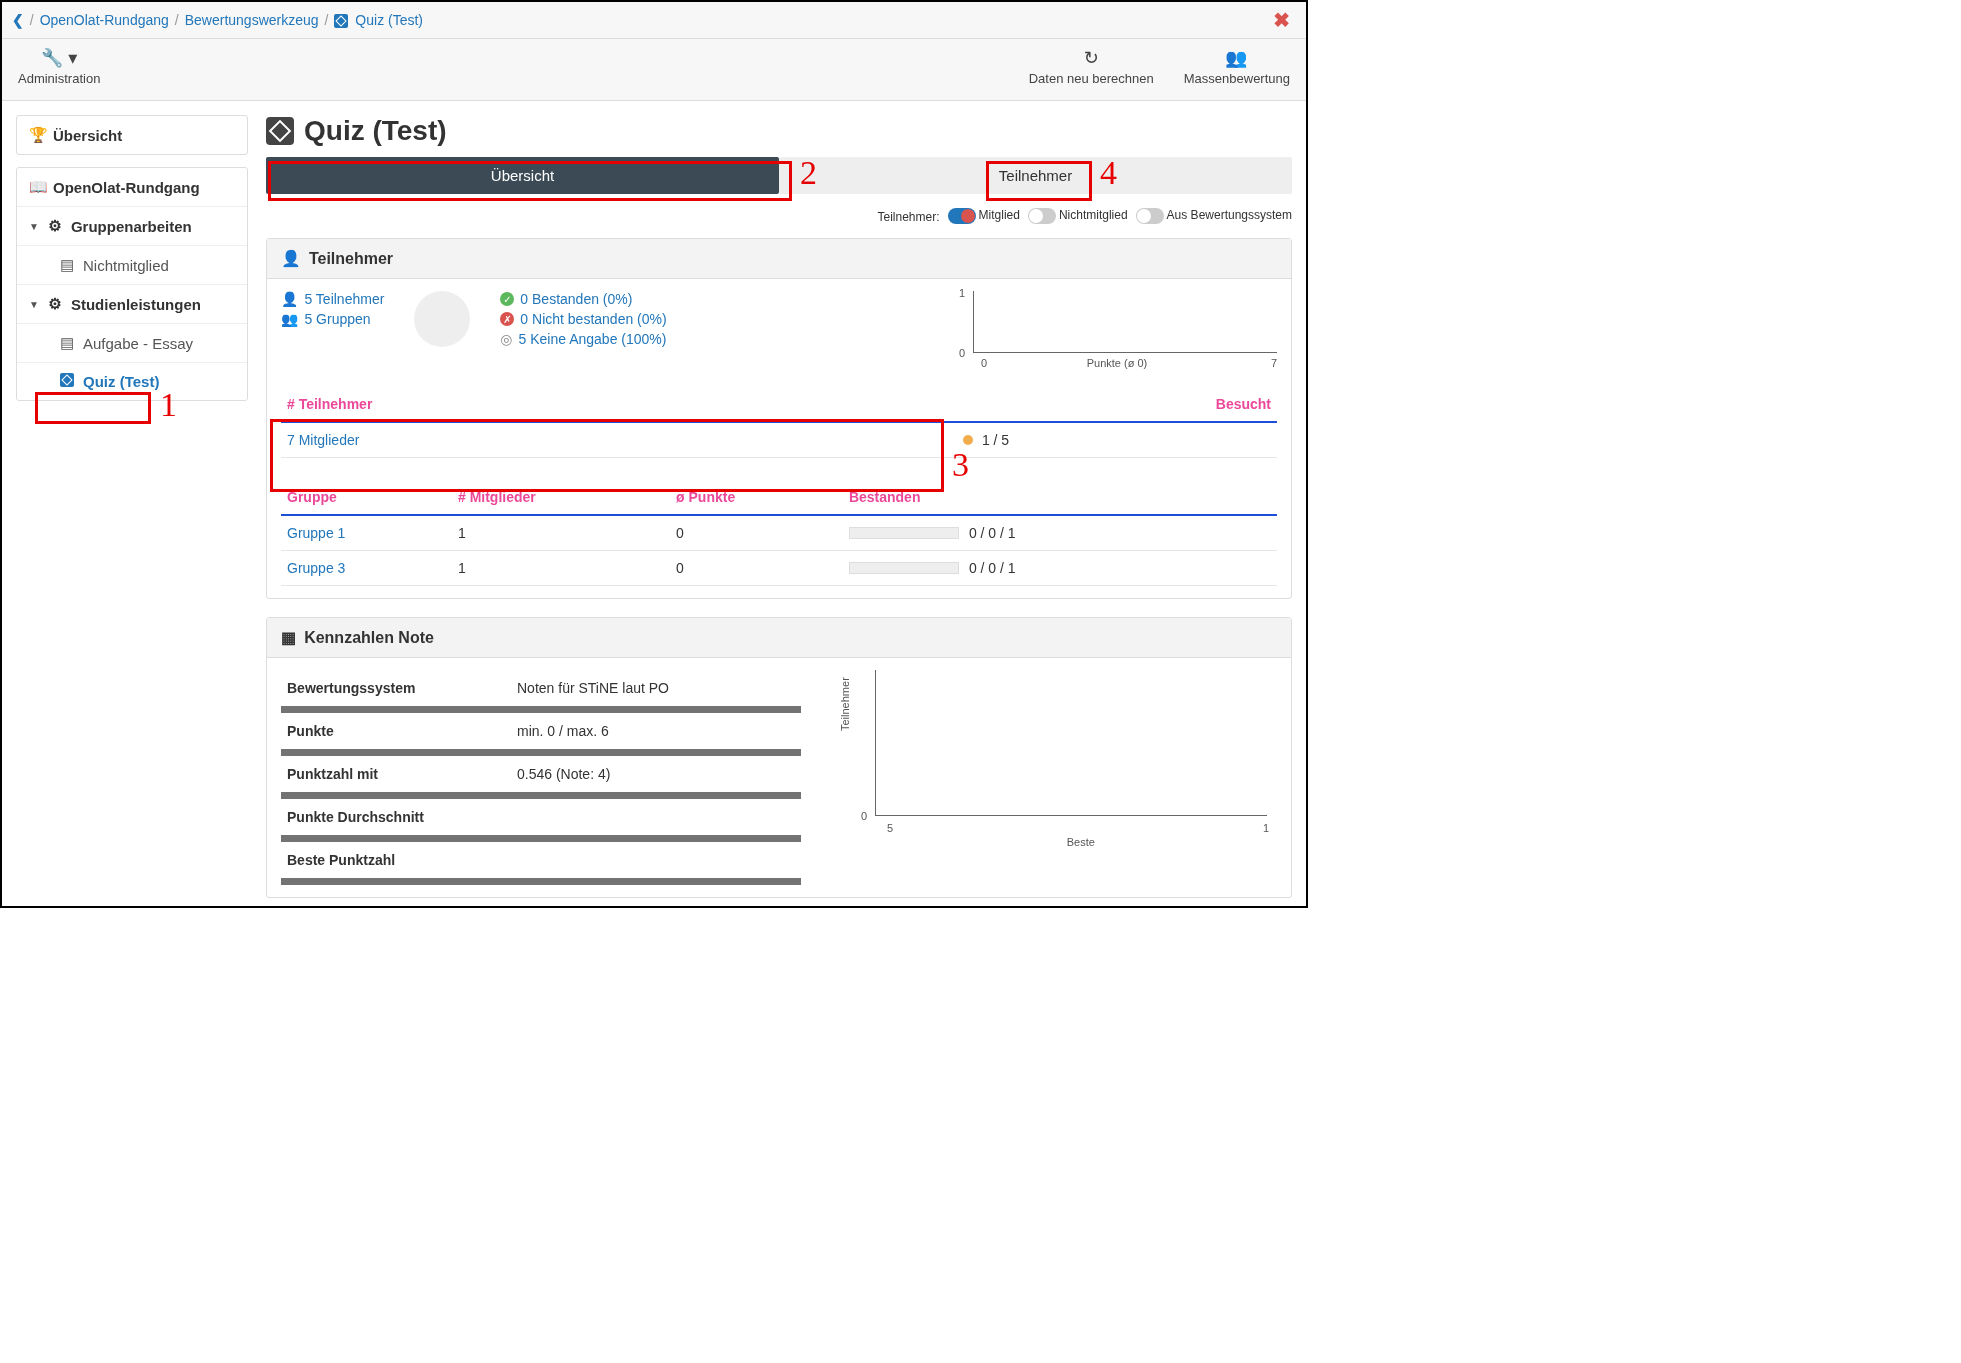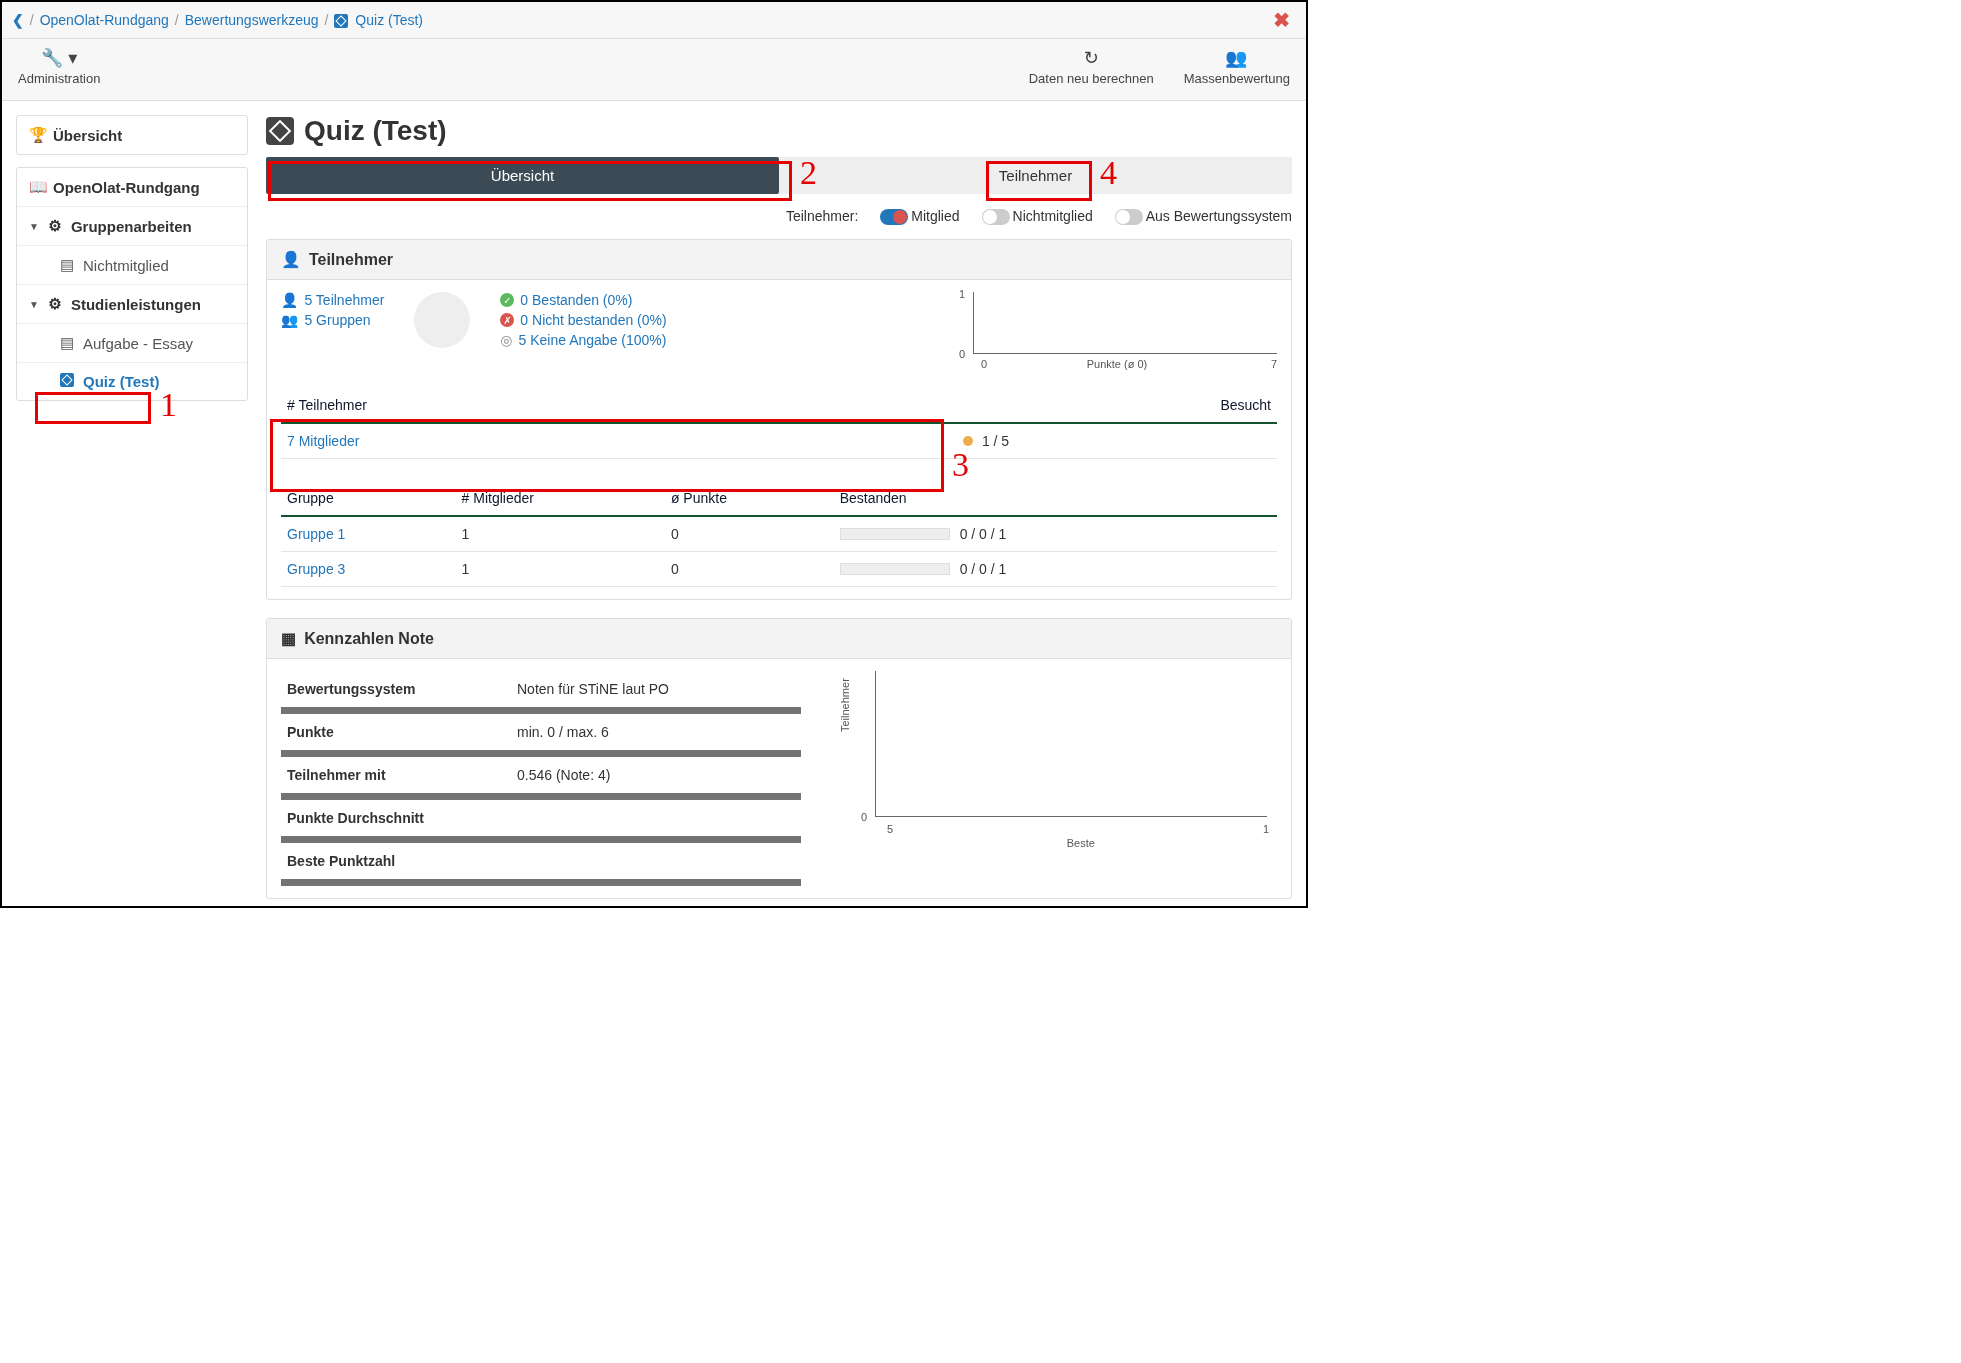--- a/index.html
+++ b/index.html
@@ -109,24 +109,24 @@
   }
   .tab.active {
     background: #3b4a54;
     color: #fff;
   }
 
   
   .filter-row {
     display: flex;
     justify-content: flex-end;
-    align-items: flex-start;
-    gap: 22px;
+    align-items: flex-end;
+    gap: 8px;
     margin-bottom: 14px;
-    font-size: 14px;
+    font-size: 12px;
     color: #333;
   }
   .toggle {
     width: 28px; height: 16px; border-radius: 10px;
     background: #ccc; position: relative; display:inline-block; vertical-align:middle;
     margin-right: 3px;
   }
   .toggle .knob {
     width: 14px; height: 14px; border-radius: 50%;
     background: #fff; position:absolute; top:1px; left:1px;
@@ -176,21 +176,21 @@
   .mini-chart .y0 { position:absolute; left:2px; bottom:10px; }
   .mini-chart .x0 { position:absolute; left:24px; bottom:0; }
   .mini-chart .x7 { position:absolute; right:0; bottom:0; }
   .mini-chart .xlabel { position:absolute; left:50%; transform:translateX(-50%); bottom:0; }
 
   
   table.data { width:100%; border-collapse: collapse; font-size:14px; }
   table.data th, table.data td {
     text-align:left; padding: 9px 6px; border-bottom:1px solid #e5e5e5;
   }
-  table.data th { font-weight:400; color:#0f172a; border-bottom:2px solid #14532d; }
+  table.data th { font-weight:700; color:#ec4899; border-bottom:2px solid #1d4ed8; }
   .th-right, .td-right { text-align:right; }
   .dot-orange { width:10px; height:10px; border-radius:50%; background:#f0ad4e; display:inline-block; margin-right:5px; }
   .progress-cell { display:flex; align-items:center; gap:10px; }
   .progress-bar { width:110px; height:12px; background:#eee; border:1px solid #ddd; }
 
   
   .kenn-row { display:flex; gap:20px; }
   .kenn-table { width: 520px; border-collapse:collapse; font-size:14px; }
   .kenn-table td { padding:10px 6px; border-bottom:7px solid #737373; }
   .kenn-table td.label { font-weight:700; color:#333; width:230px; }
@@ -420,21 +420,21 @@
             <tbody>
                 <tr>
                   <td class="label">Bewertungssystem</td>
                   <td>Noten für STiNE laut PO</td>
                 </tr>
             <tr>
                   <td class="label">Punkte</td>
                   <td>min. 0 / max. 6</td>
                 </tr>
             <tr>
-                  <td class="label">Teilnehmer mit</td>
+                  <td class="label">Punktzahl mit</td>
                   <td>0.546 (Note: 4)</td>
                 </tr>
             <tr>
                   <td class="label">Punkte Durchschnitt</td>
                   <td></td>
                 </tr>
             <tr>
                   <td class="label">Beste Punktzahl</td>
                   <td></td>
                 </tr>

